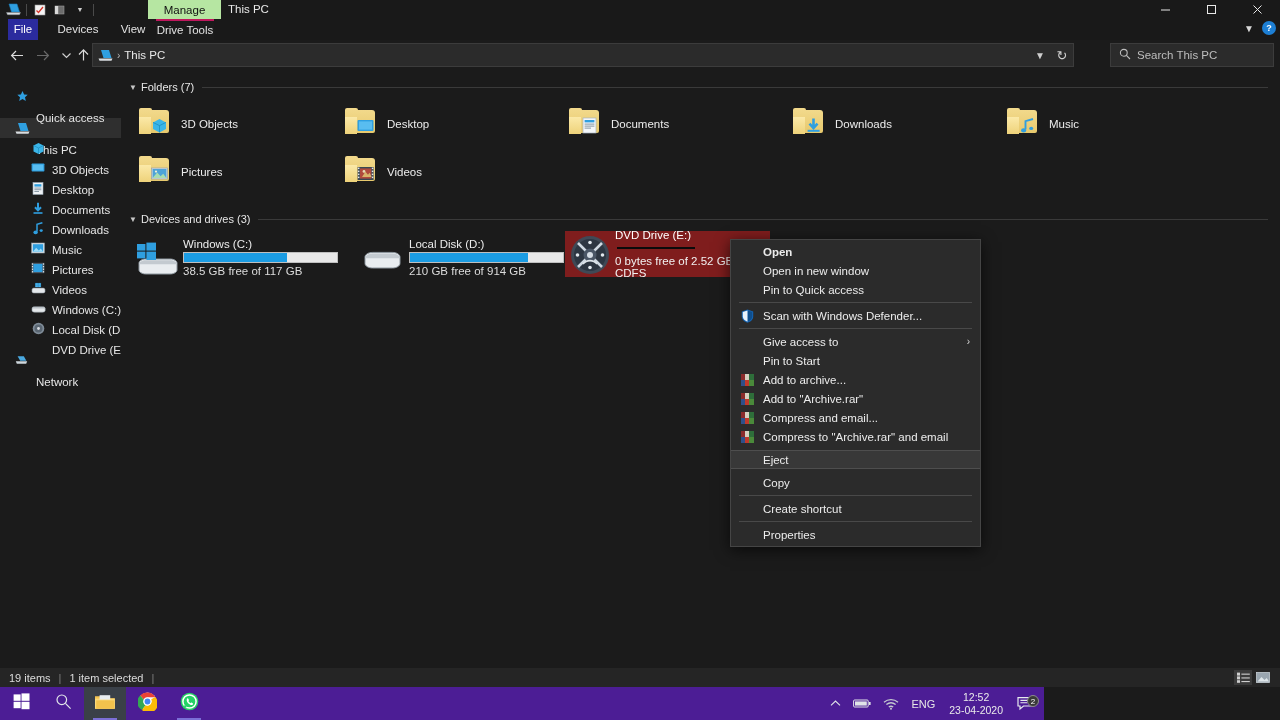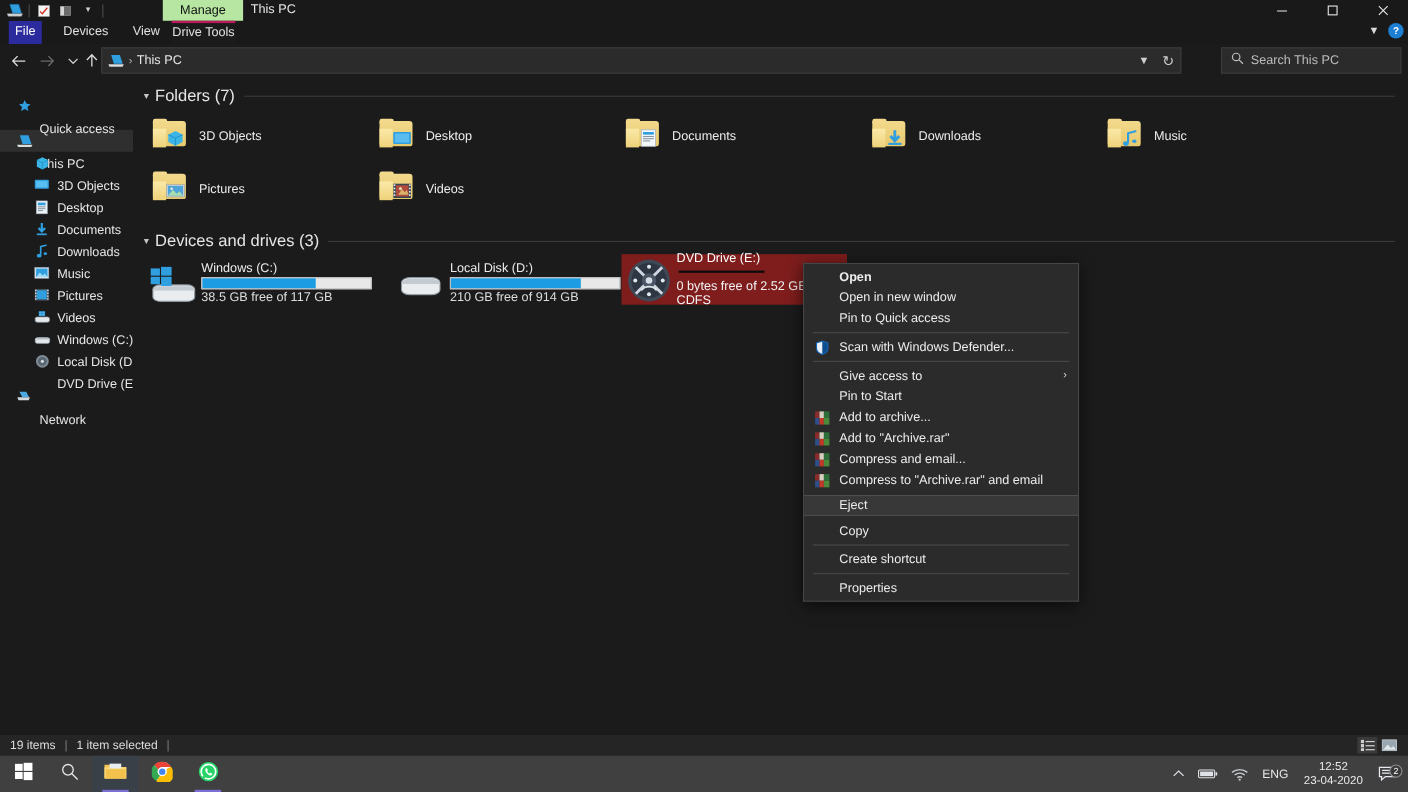--- a/index.html
+++ b/index.html
@@ -108,21 +108,21 @@
 
   
   .content {
     position:absolute; left:121px; top:70px; width:1159px; height:598px;
     background:#1b1b1b;
   }
   .grouphdr {
     display:flex; align-items:center; height:18px; margin:8px 0 0 8px;
   }
   .gh-arrow { color:#c6c6c6; font-size:8px; width:12px; }
-  .gh-label { font-size:15px; color:#e6e6e6; margin-right:8px; white-space:nowrap; }
+  .gh-label { font-size:11px; color:#e6e6e6; margin-right:8px; white-space:nowrap; }
   .gh-rule { flex:1; height:1px; background:#3a3a3a; margin-right:12px; }
 
   .tilegrid { position:relative; margin:4px 0 0 10px; }
   .tile {
     position:absolute; width:200px; height:48px; display:flex; align-items:center;
   }
   .tile-ico { width:46px; height:44px; position:relative; flex:0 0 46px; }
   .tile-name { font-size:11.5px; color:#ececec; margin-left:4px; }
 
   
@@ -184,22 +184,22 @@
     background:#252525; display:flex; align-items:center;
   }
   .sb-text { font-size:11px; color:#dcdcdc; margin-left:9px; }
   .sb-div { color:#7d7d7d; margin:0 8px; font-size:11px; }
   .sb-views { margin-left:auto; display:flex; align-items:center; gap:2px; margin-right:8px; }
   .vbtn { width:18px; height:15px; display:flex; align-items:center; justify-content:center; }
   .vbtn.on { background:#3a3a3a; }
 
   
   .taskbar {
-    position:absolute; left:0; top:687px; width:1280px; height:33px;
-    background:#404040;
+    position:absolute; left:0; top:687px; width:1044px; height:33px;
+    background:#4c1d95;
   }
   .tb-left { position:absolute; left:0; top:0; height:33px; display:flex; }
   .tb-item {
     width:42px; height:33px; display:flex; align-items:center; justify-content:center;
     position:relative;
   }
   .tb-item.active { background:#3a4048; }
   .tb-underline { position:absolute; bottom:0; left:9px; width:24px; height:2px; background:#7b6fd6; }
   .tb-right { position:absolute; right:0; top:0; height:33px; display:flex; align-items:center; }
   .tray-ico { padding:0 6px; color:#e6e6e6; display:flex; align-items:center; }

